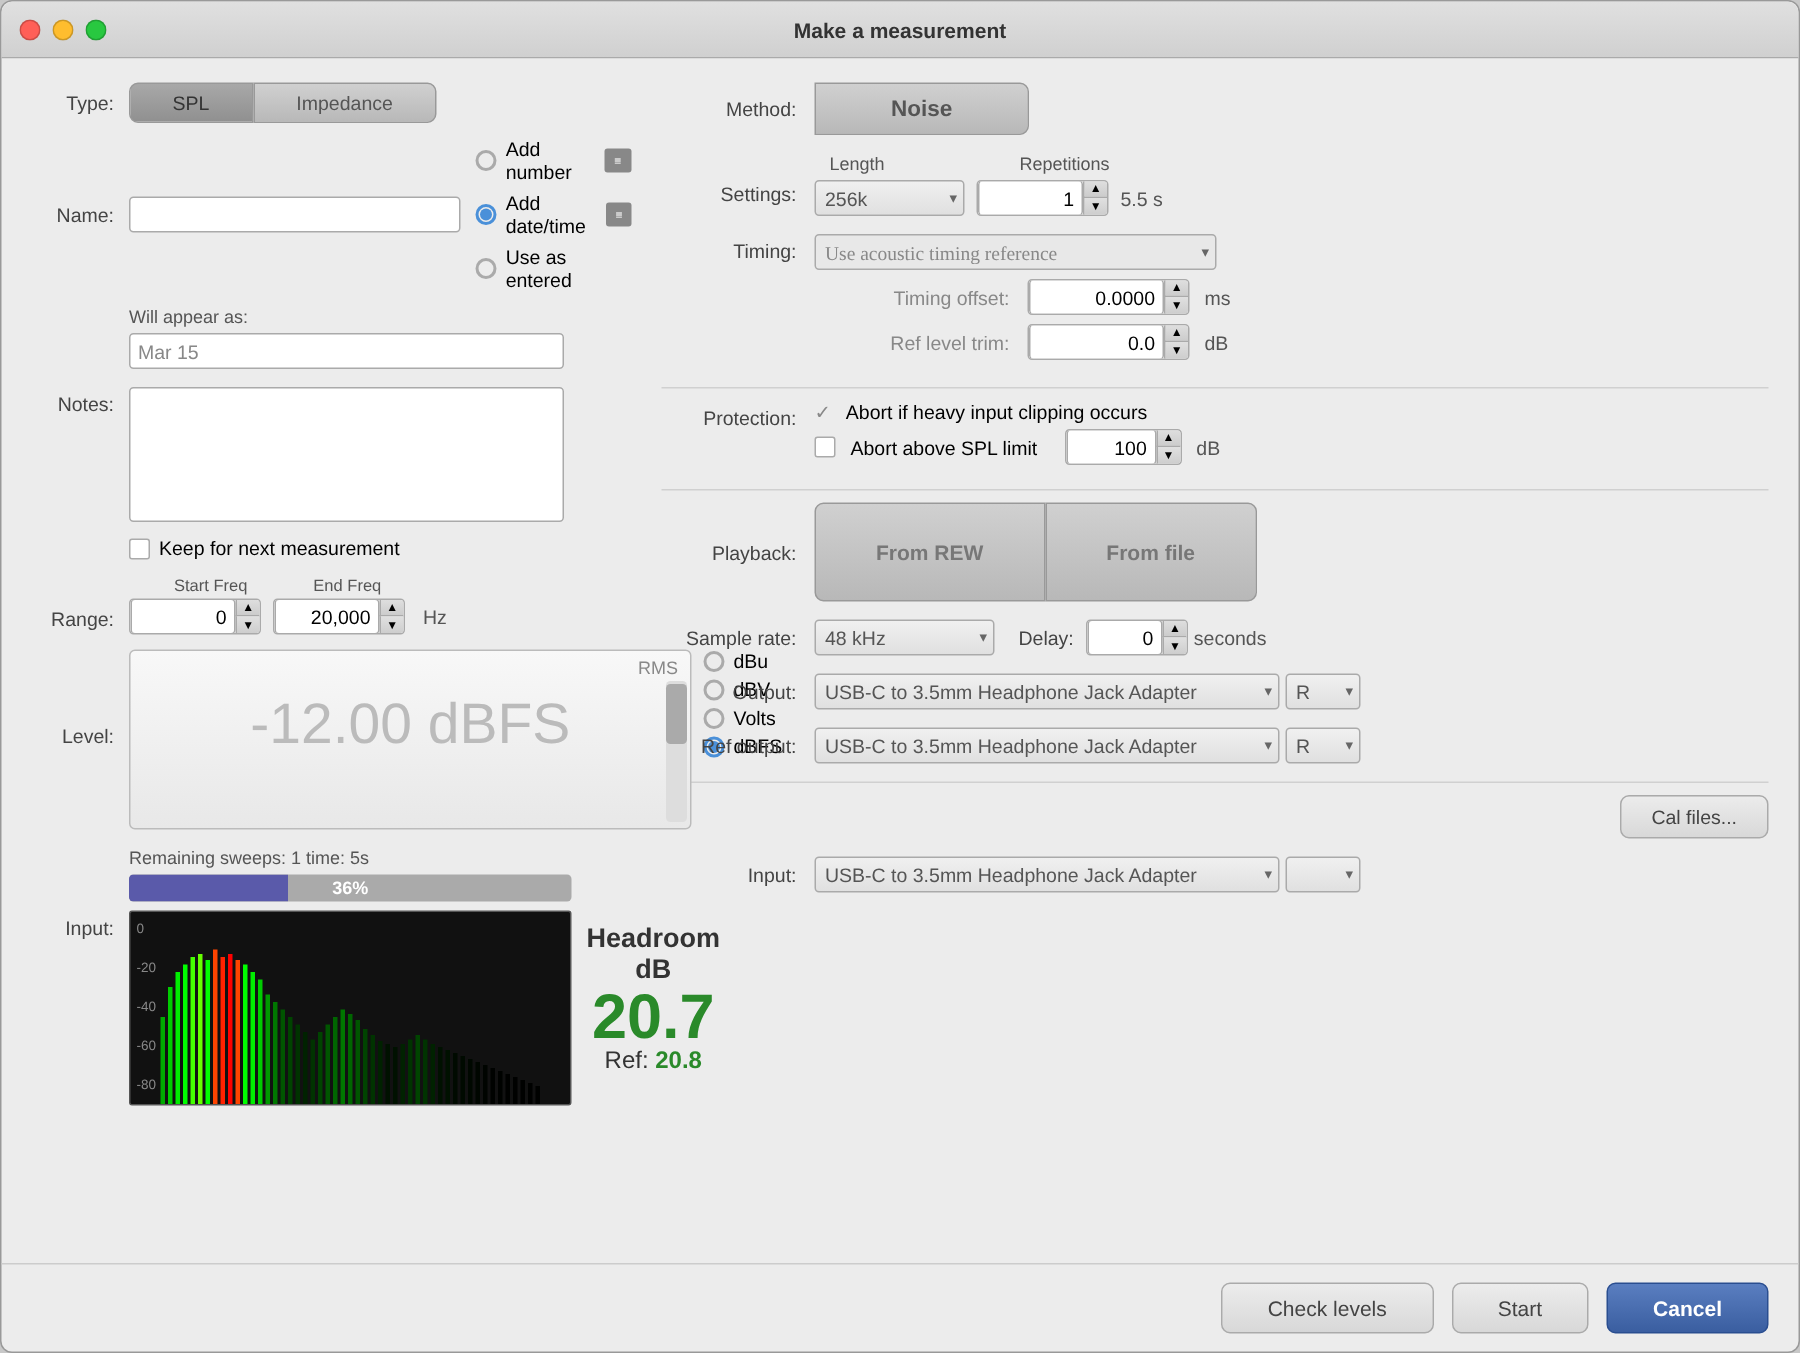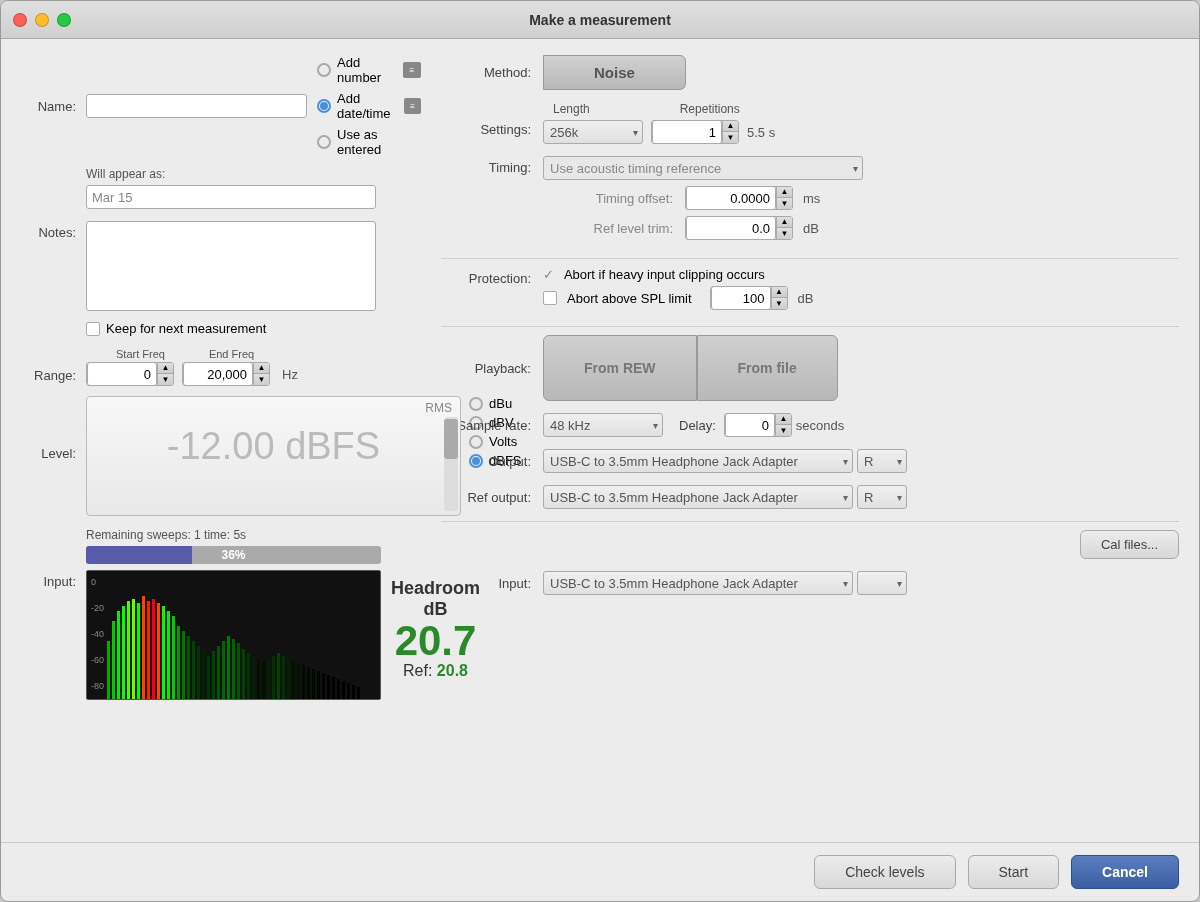--- a/index.html
+++ b/index.html
@@ -269,20 +269,27 @@
       <div class="tl tl-yellow"></div>
       <div class="tl tl-green"></div>
     </div>
     <div class="title-text">Make a measurement</div>
   </div>
 
   <div class="content">
 
     <div class="left-panel">
 
+      <div class="row">
+        <span class="label">Type:</span>
+        <div class="seg-button-group">
+          <button class="seg-btn active">SPL</button>
+          <button class="seg-btn">Impedance</button>
+        </div>
+      </div>
 
       <div class="row">
         <span class="label">Name:</span>
         <input type="text" class="text-input name-input" style="">
         <div class="radio-group" style="margin-left:10px;">
           <div class="radio-row">
             <div class="radio-circle"></div>
             <span>Add number</span>
             <div class="format-icon">≡</div>
           </div>
@@ -507,21 +514,21 @@
             <span style="color:#555;">5.5 s</span>
           </div>
         </div>
       </div>
 
       <div class="right-row" style="align-items:flex-start;">
         <span class="right-label" style="padding-top:4px;">Timing:</span>
         <div>
           <div style="display:flex;align-items:center;gap:0;">
             <div class="select-wrapper">
-              <select class="native timing-select" style="width:320px;background:#e8e8e8;color:#888;">
+              <select class="native timing-select" style="width:268px;background:#e8e8e8;color:#888;font-family:Liberation Serif, serif;">
                 <option>Use acoustic timing reference</option>
               </select>
             </div>
           </div>
           <div style="margin-top:6px;">
             <div class="offset-row">
               <span class="offset-label">Timing offset:</span>
               <div class="spin-input-wrap">
                 <input class="spin-input offset-input" type="text" style="text-align: right; width: 90px;" value="0.0000">
                 <div class="spin-btns">

